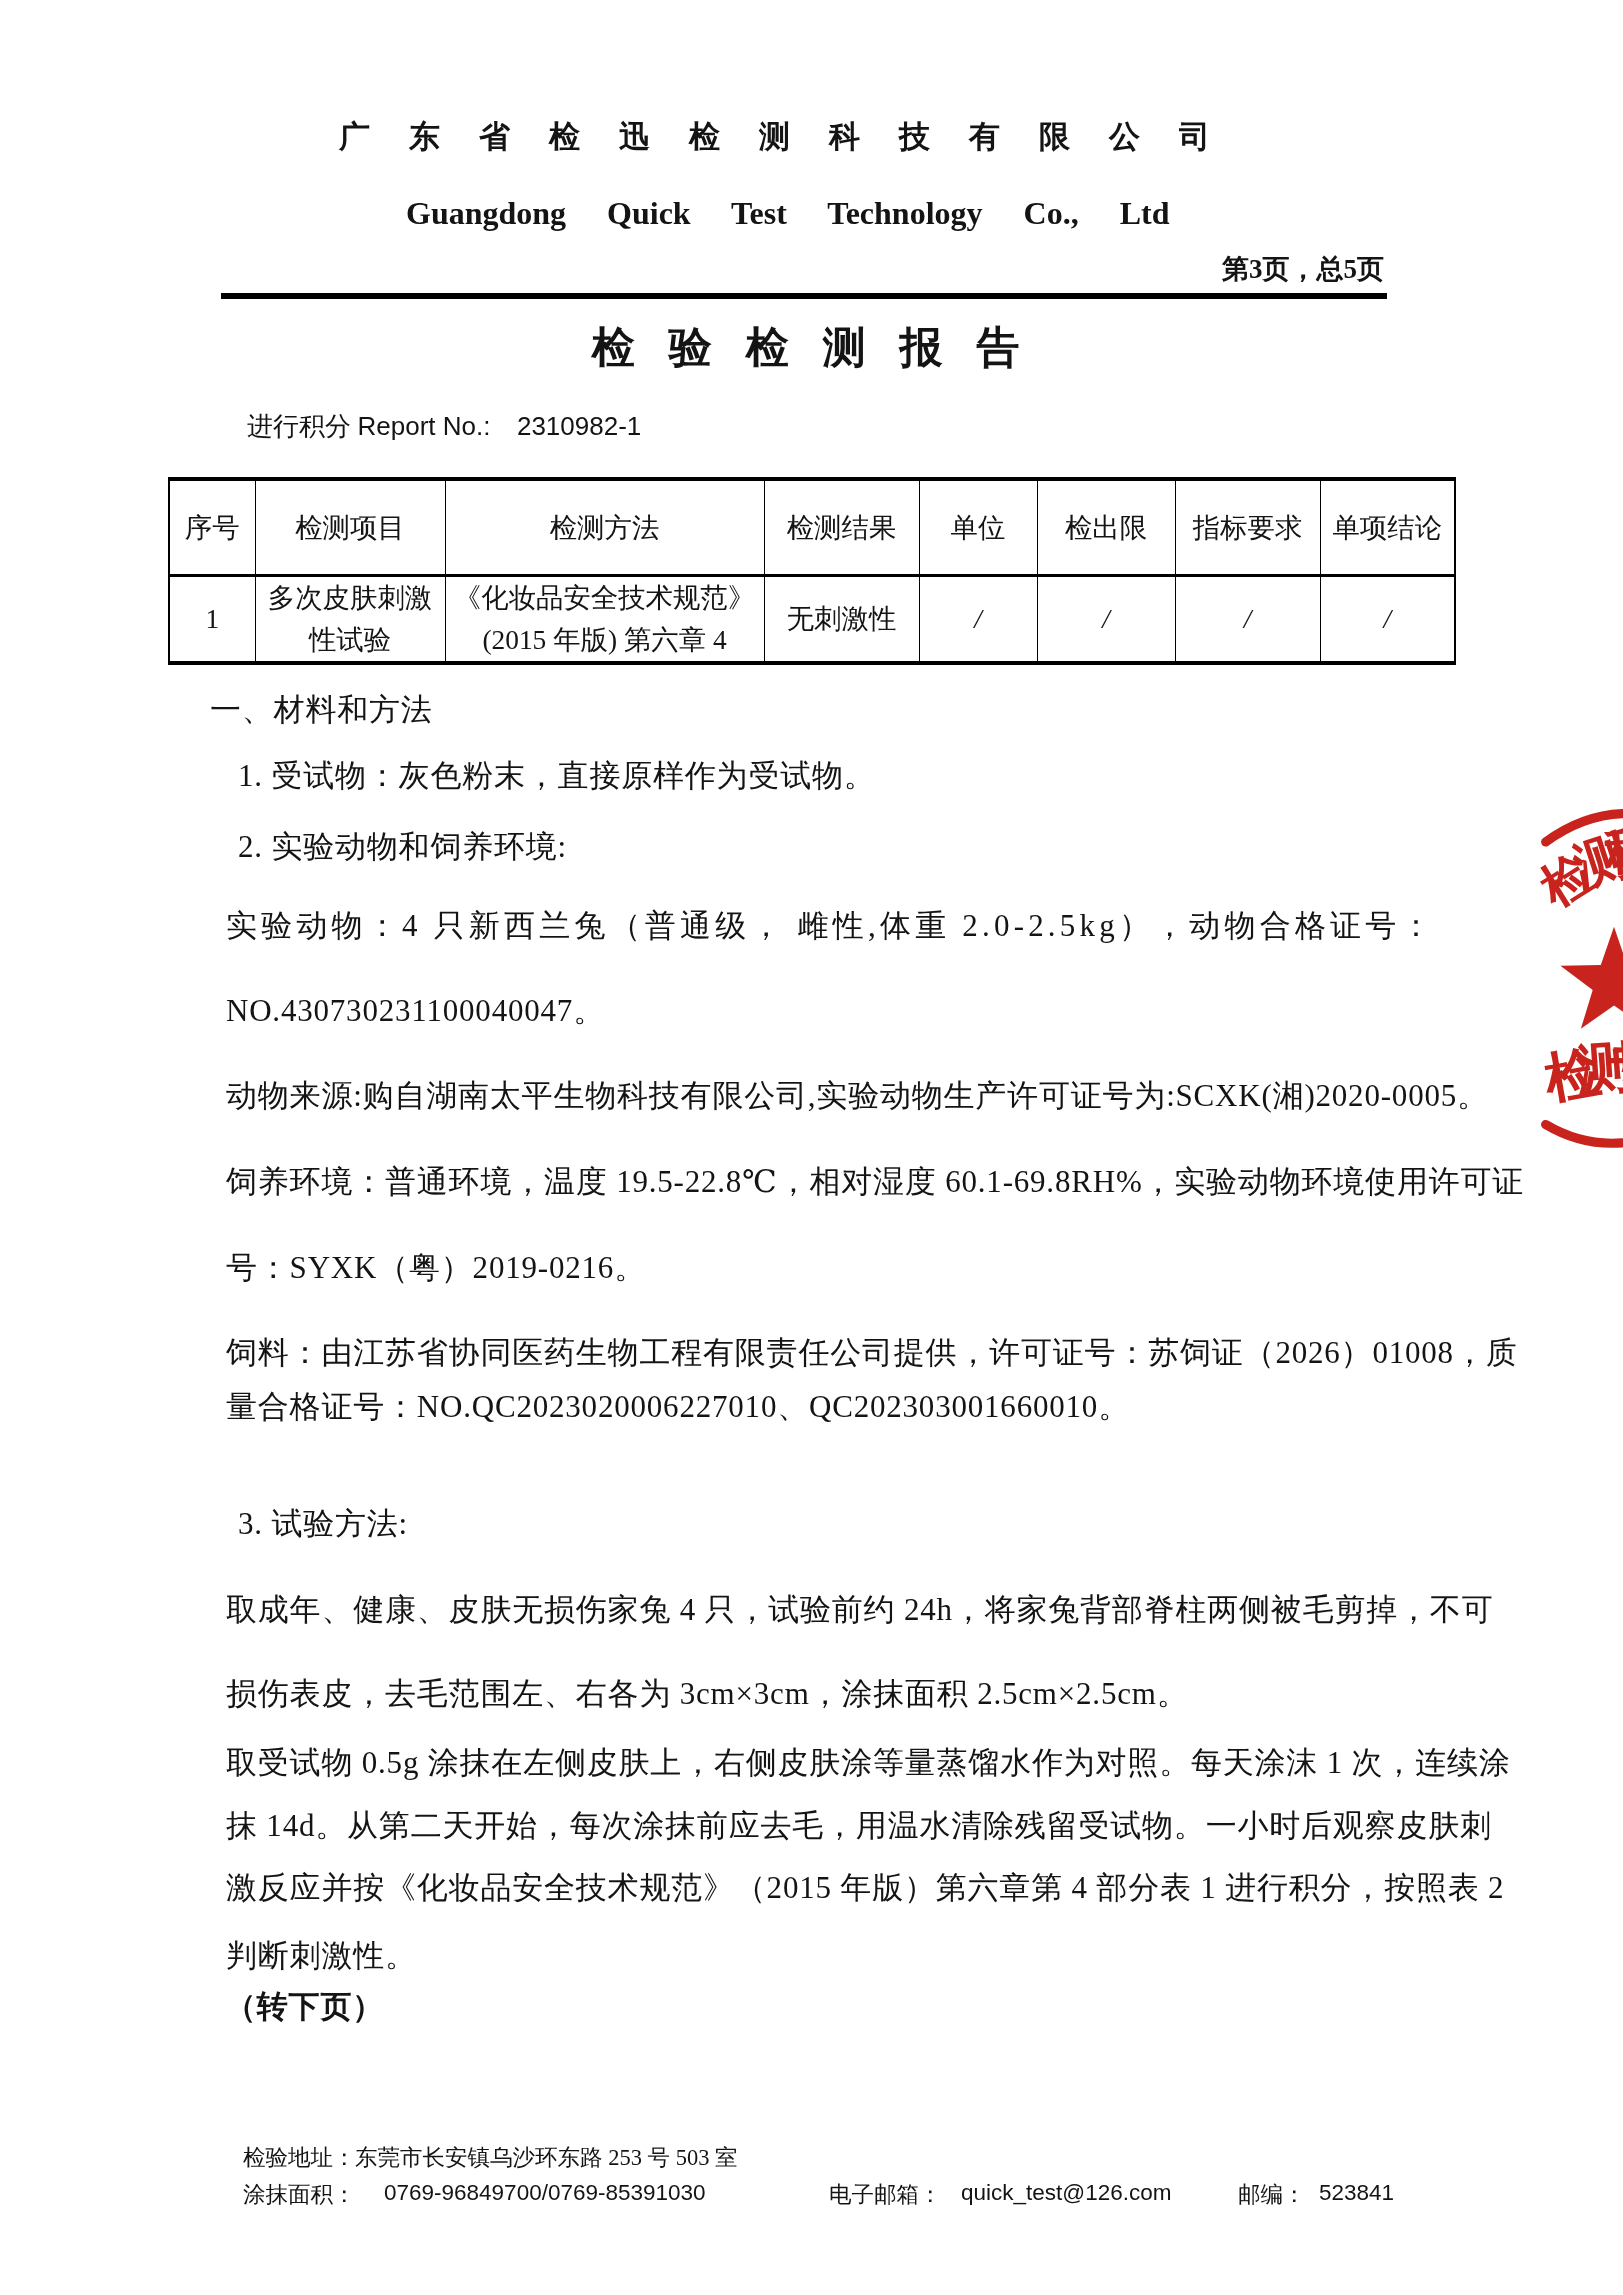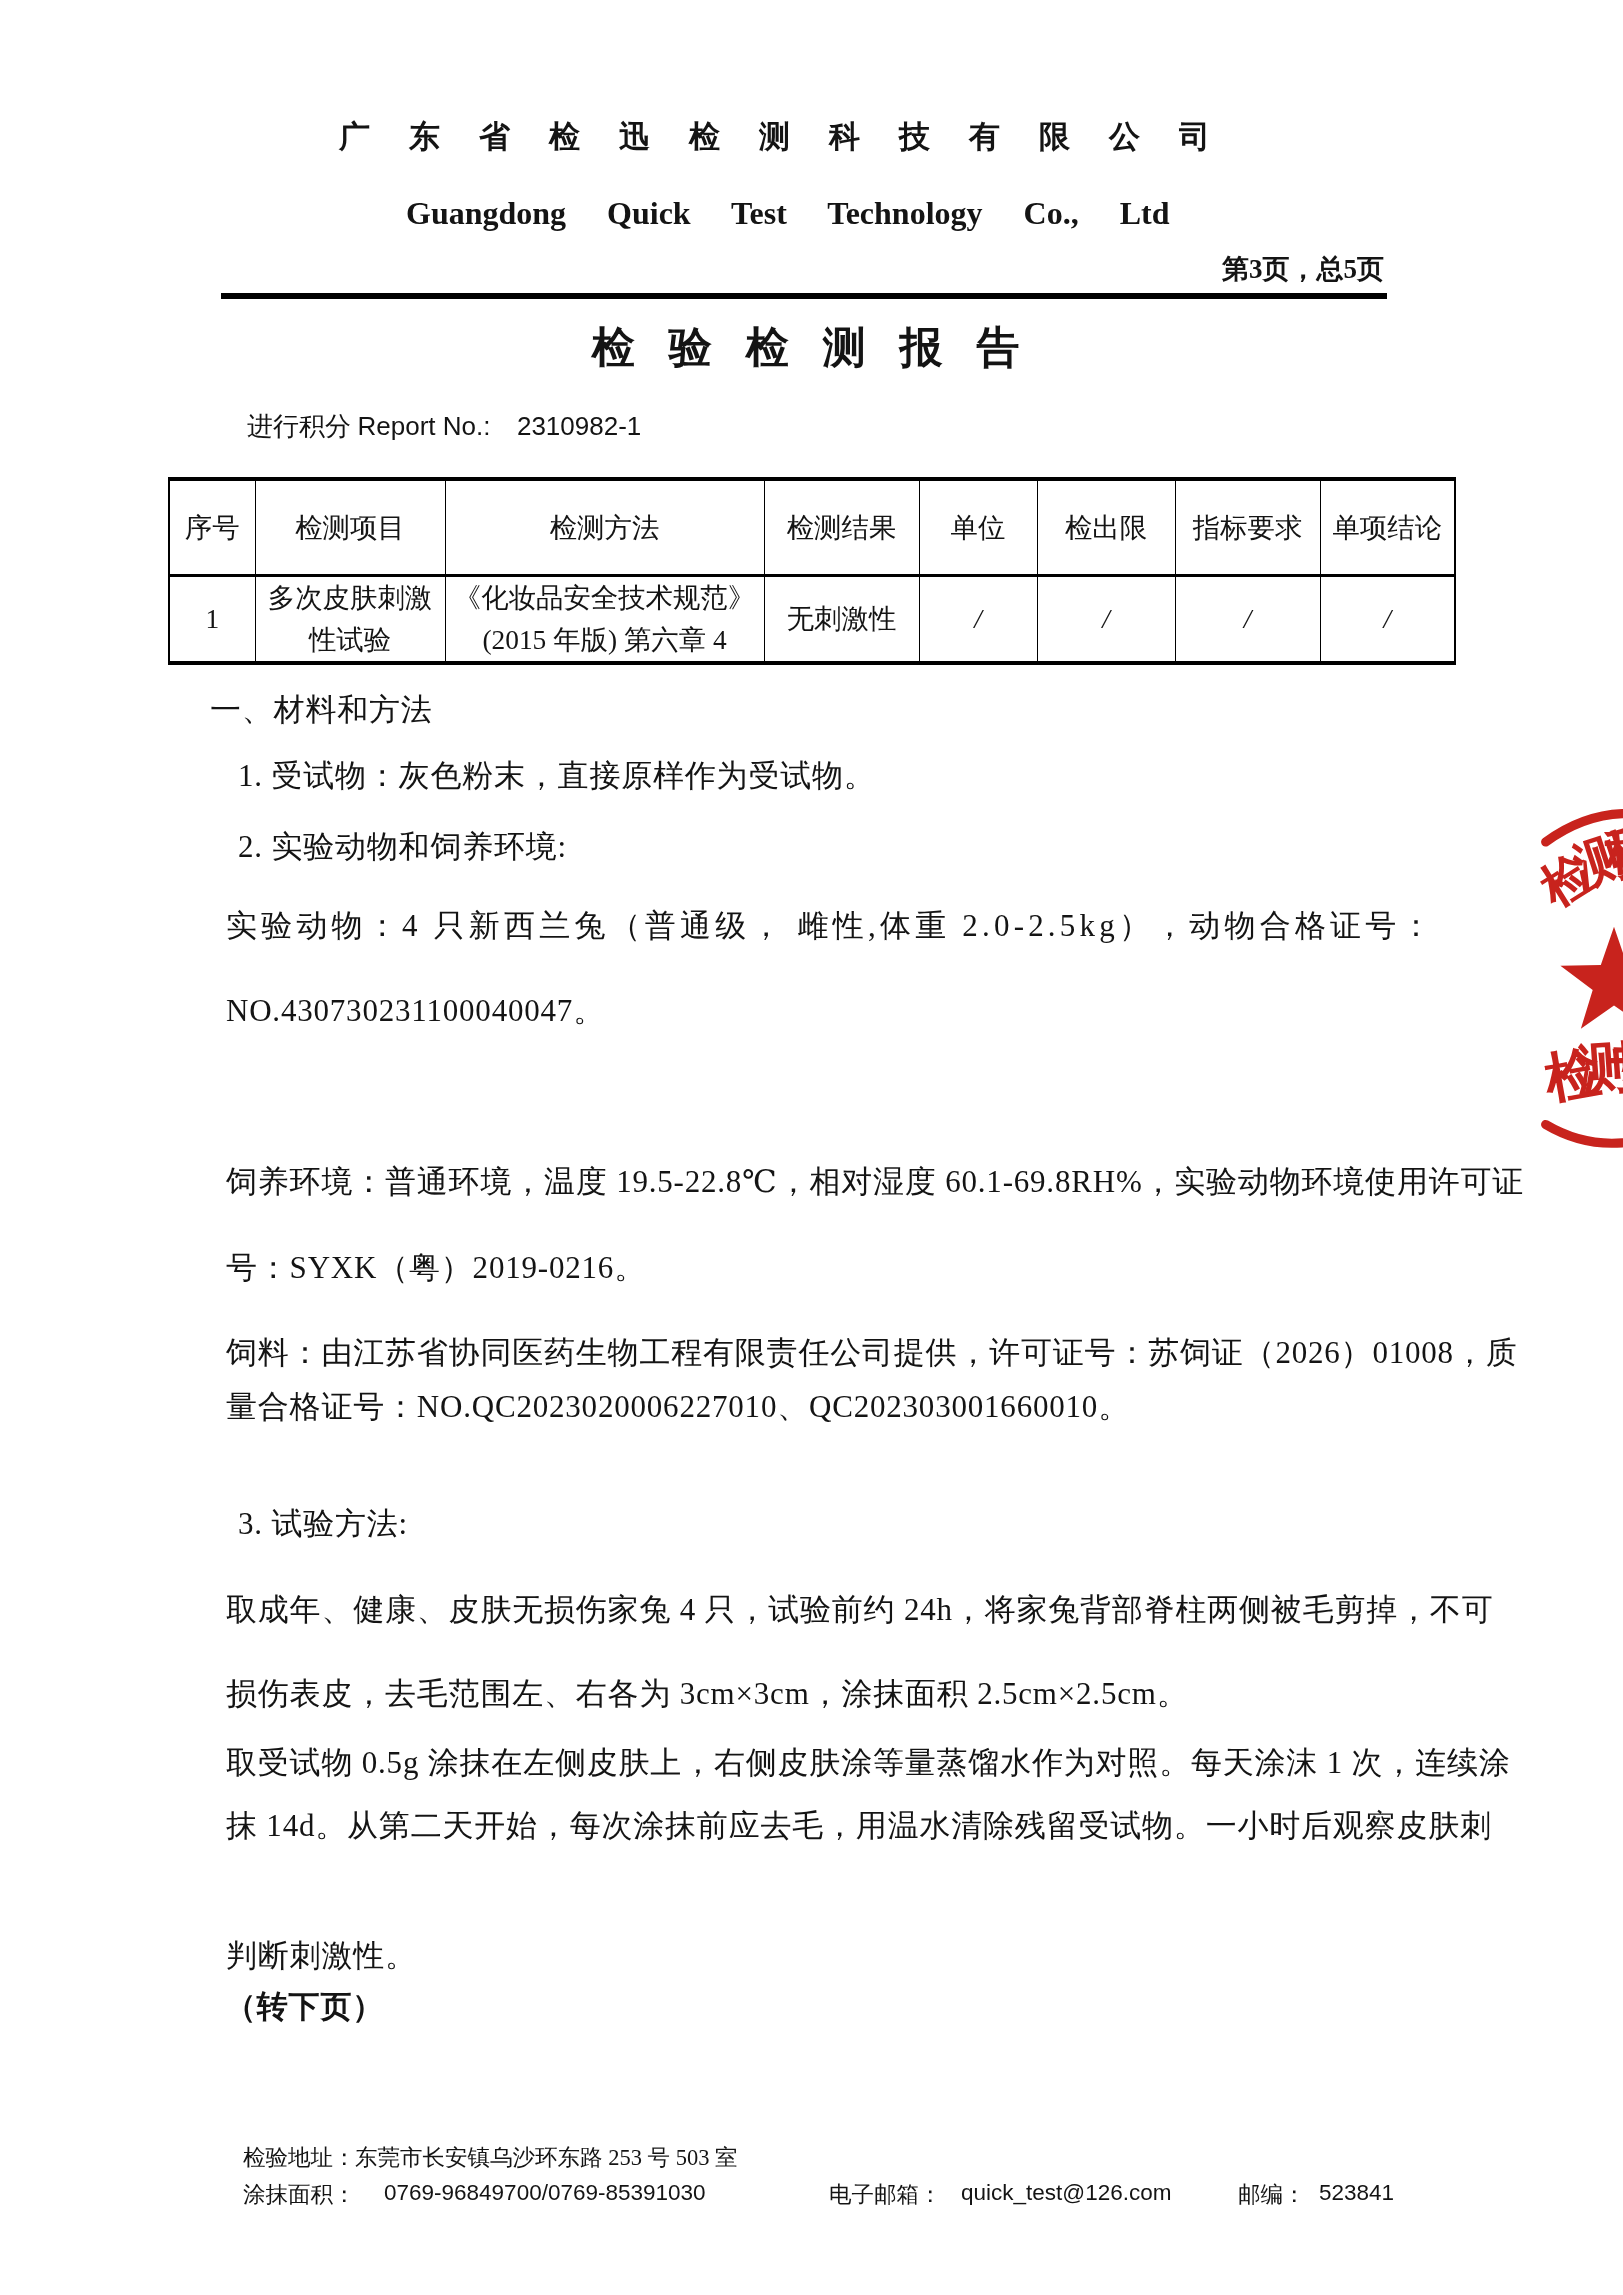--- a/index.html
+++ b/index.html
@@ -100,29 +100,31 @@
         <td class="slash">/</td>
       </tr>
     </tbody>
   </table>
 
   <div class="bline sect" style="top:689px">一、材料和方法</div>
   <div class="bline num" style="top:755px">1. 受试物：灰色粉末，直接原样作为受试物。</div>
   <div class="bline num" style="top:826px">2. 实验动物和饲养环境:</div>
   <div class="bline spread" style="top:905px">实验动物：4 只新西兰兔（普通级， 雌性,体重 2.0-2.5kg），动物合格证号：</div>
   <div class="bline" style="top:990px">NO.430730231100040047。</div>
+  <div class="bline" style="top:1075px">动物来源:购自湖南太平生物科技有限公司,实验动物生产许可证号为:SCXK(湘)2020-0005。</div>
   <div class="bline" style="top:1161px">饲养环境：普通环境，温度 19.5-22.8℃，相对湿度 60.1-69.8RH%，实验动物环境使用许可证</div>
   <div class="bline" style="top:1247px">号：SYXK（粤）2019-0216。</div>
   <div class="bline" style="top:1332px">饲料：由江苏省协同医药生物工程有限责任公司提供，许可证号：苏饲证（2026）01008，质</div>
   <div class="bline" style="top:1386px">量合格证号：NO.QC2023020006227010、QC202303001660010。</div>
   <div class="bline num" style="top:1503px">3. 试验方法:</div>
   <div class="bline" style="top:1589px">取成年、健康、皮肤无损伤家兔 4 只，试验前约 24h，将家兔背部脊柱两侧被毛剪掉，不可</div>
   <div class="bline" style="top:1673px">损伤表皮，去毛范围左、右各为 3cm×3cm，涂抹面积 2.5cm×2.5cm。</div>
   <div class="bline" style="top:1742px">取受试物 0.5g 涂抹在左侧皮肤上，右侧皮肤涂等量蒸馏水作为对照。每天涂沫 1 次，连续涂</div>
   <div class="bline" style="top:1805px">抹 14d。从第二天开始，每次涂抹前应去毛，用温水清除残留受试物。一小时后观察皮肤刺</div>
+  <div class="bline" style="top:1867px">激反应并按《化妆品安全技术规范》（2015 年版）第六章第 4 部分表 1 进行积分，按照表 2</div>
   <div class="bline" style="top:1935px">判断刺激性。</div>
   <div class="bline boldline" style="top:1986px">（转下页）</div>
 
   <span class="fl" style="left:243px;top:2142px">检验地址：</span>
   <span class="fl" style="left:355px;top:2142px">东莞市长安镇乌沙环东路 253 号 503 室</span>
   <span class="fl" style="left:243px;top:2179px">涂抹面积：</span>
   <span class="fl sans" style="left:384px;top:2180px">0769-96849700/0769-85391030</span>
   <span class="fl" style="left:829px;top:2179px">电子邮箱：</span>
   <span class="fl sans" style="left:961px;top:2180px">quick_test@126.com</span>
   <span class="fl" style="left:1238px;top:2179px">邮编：</span>

